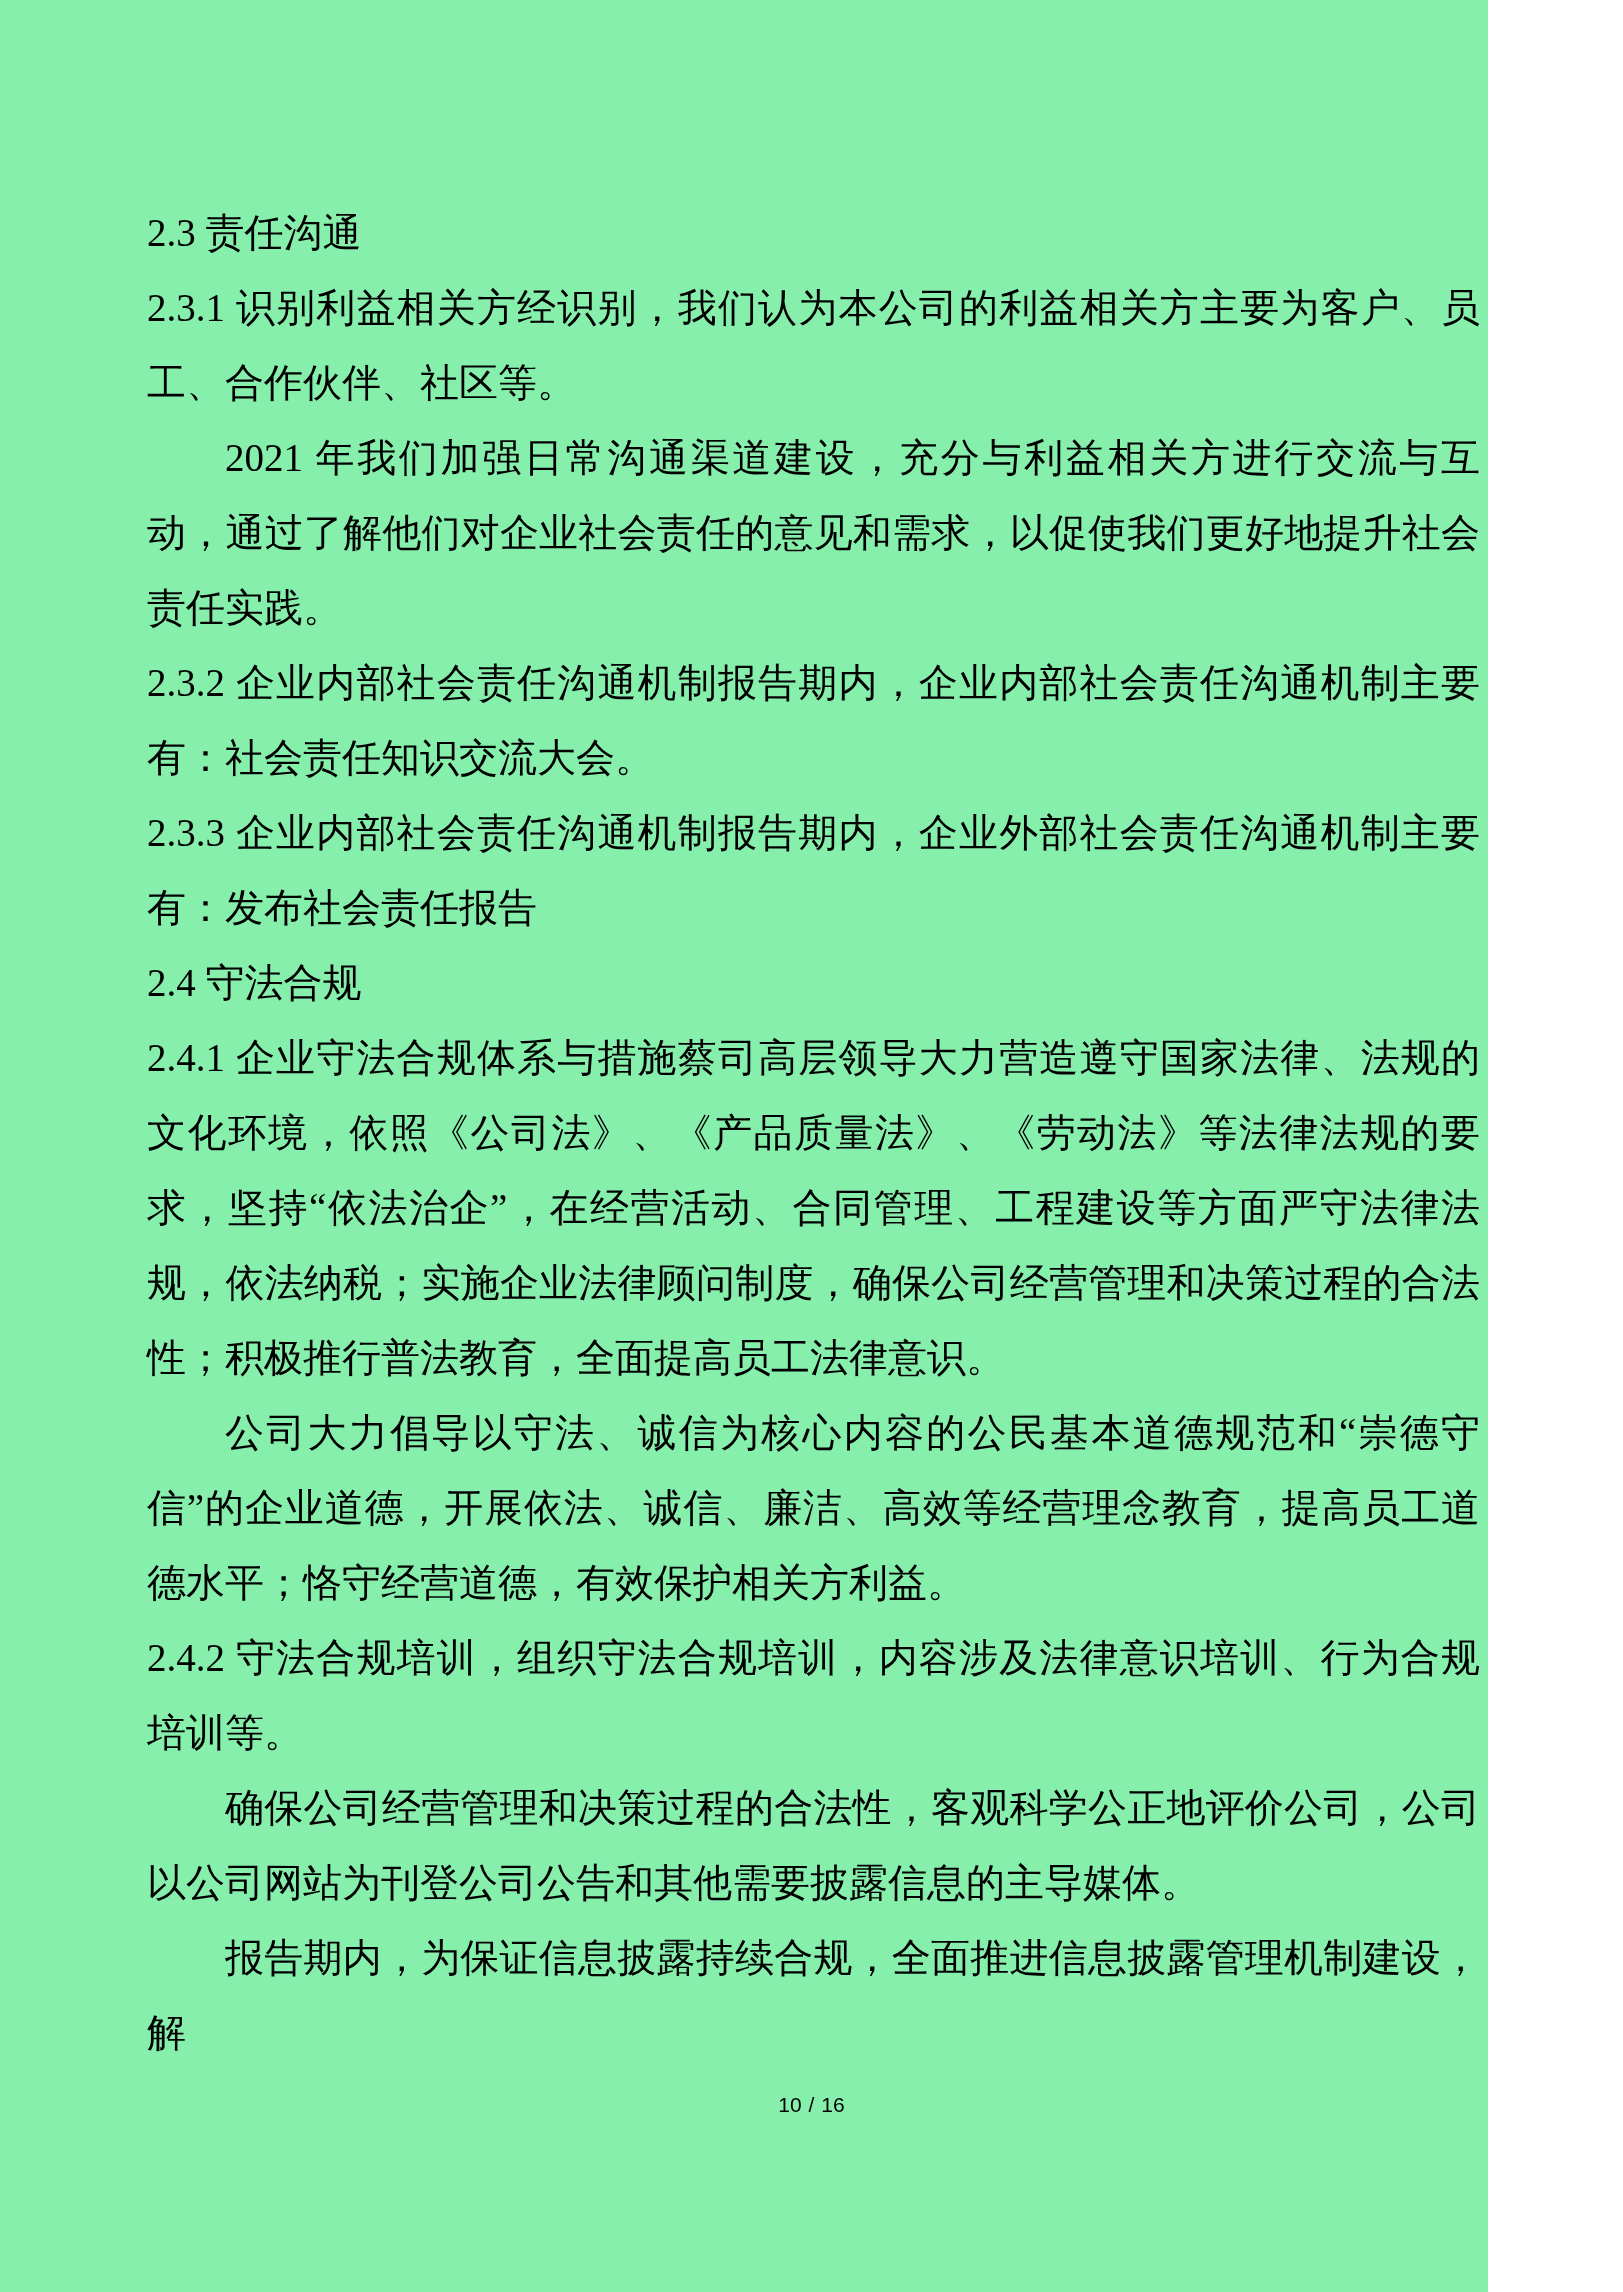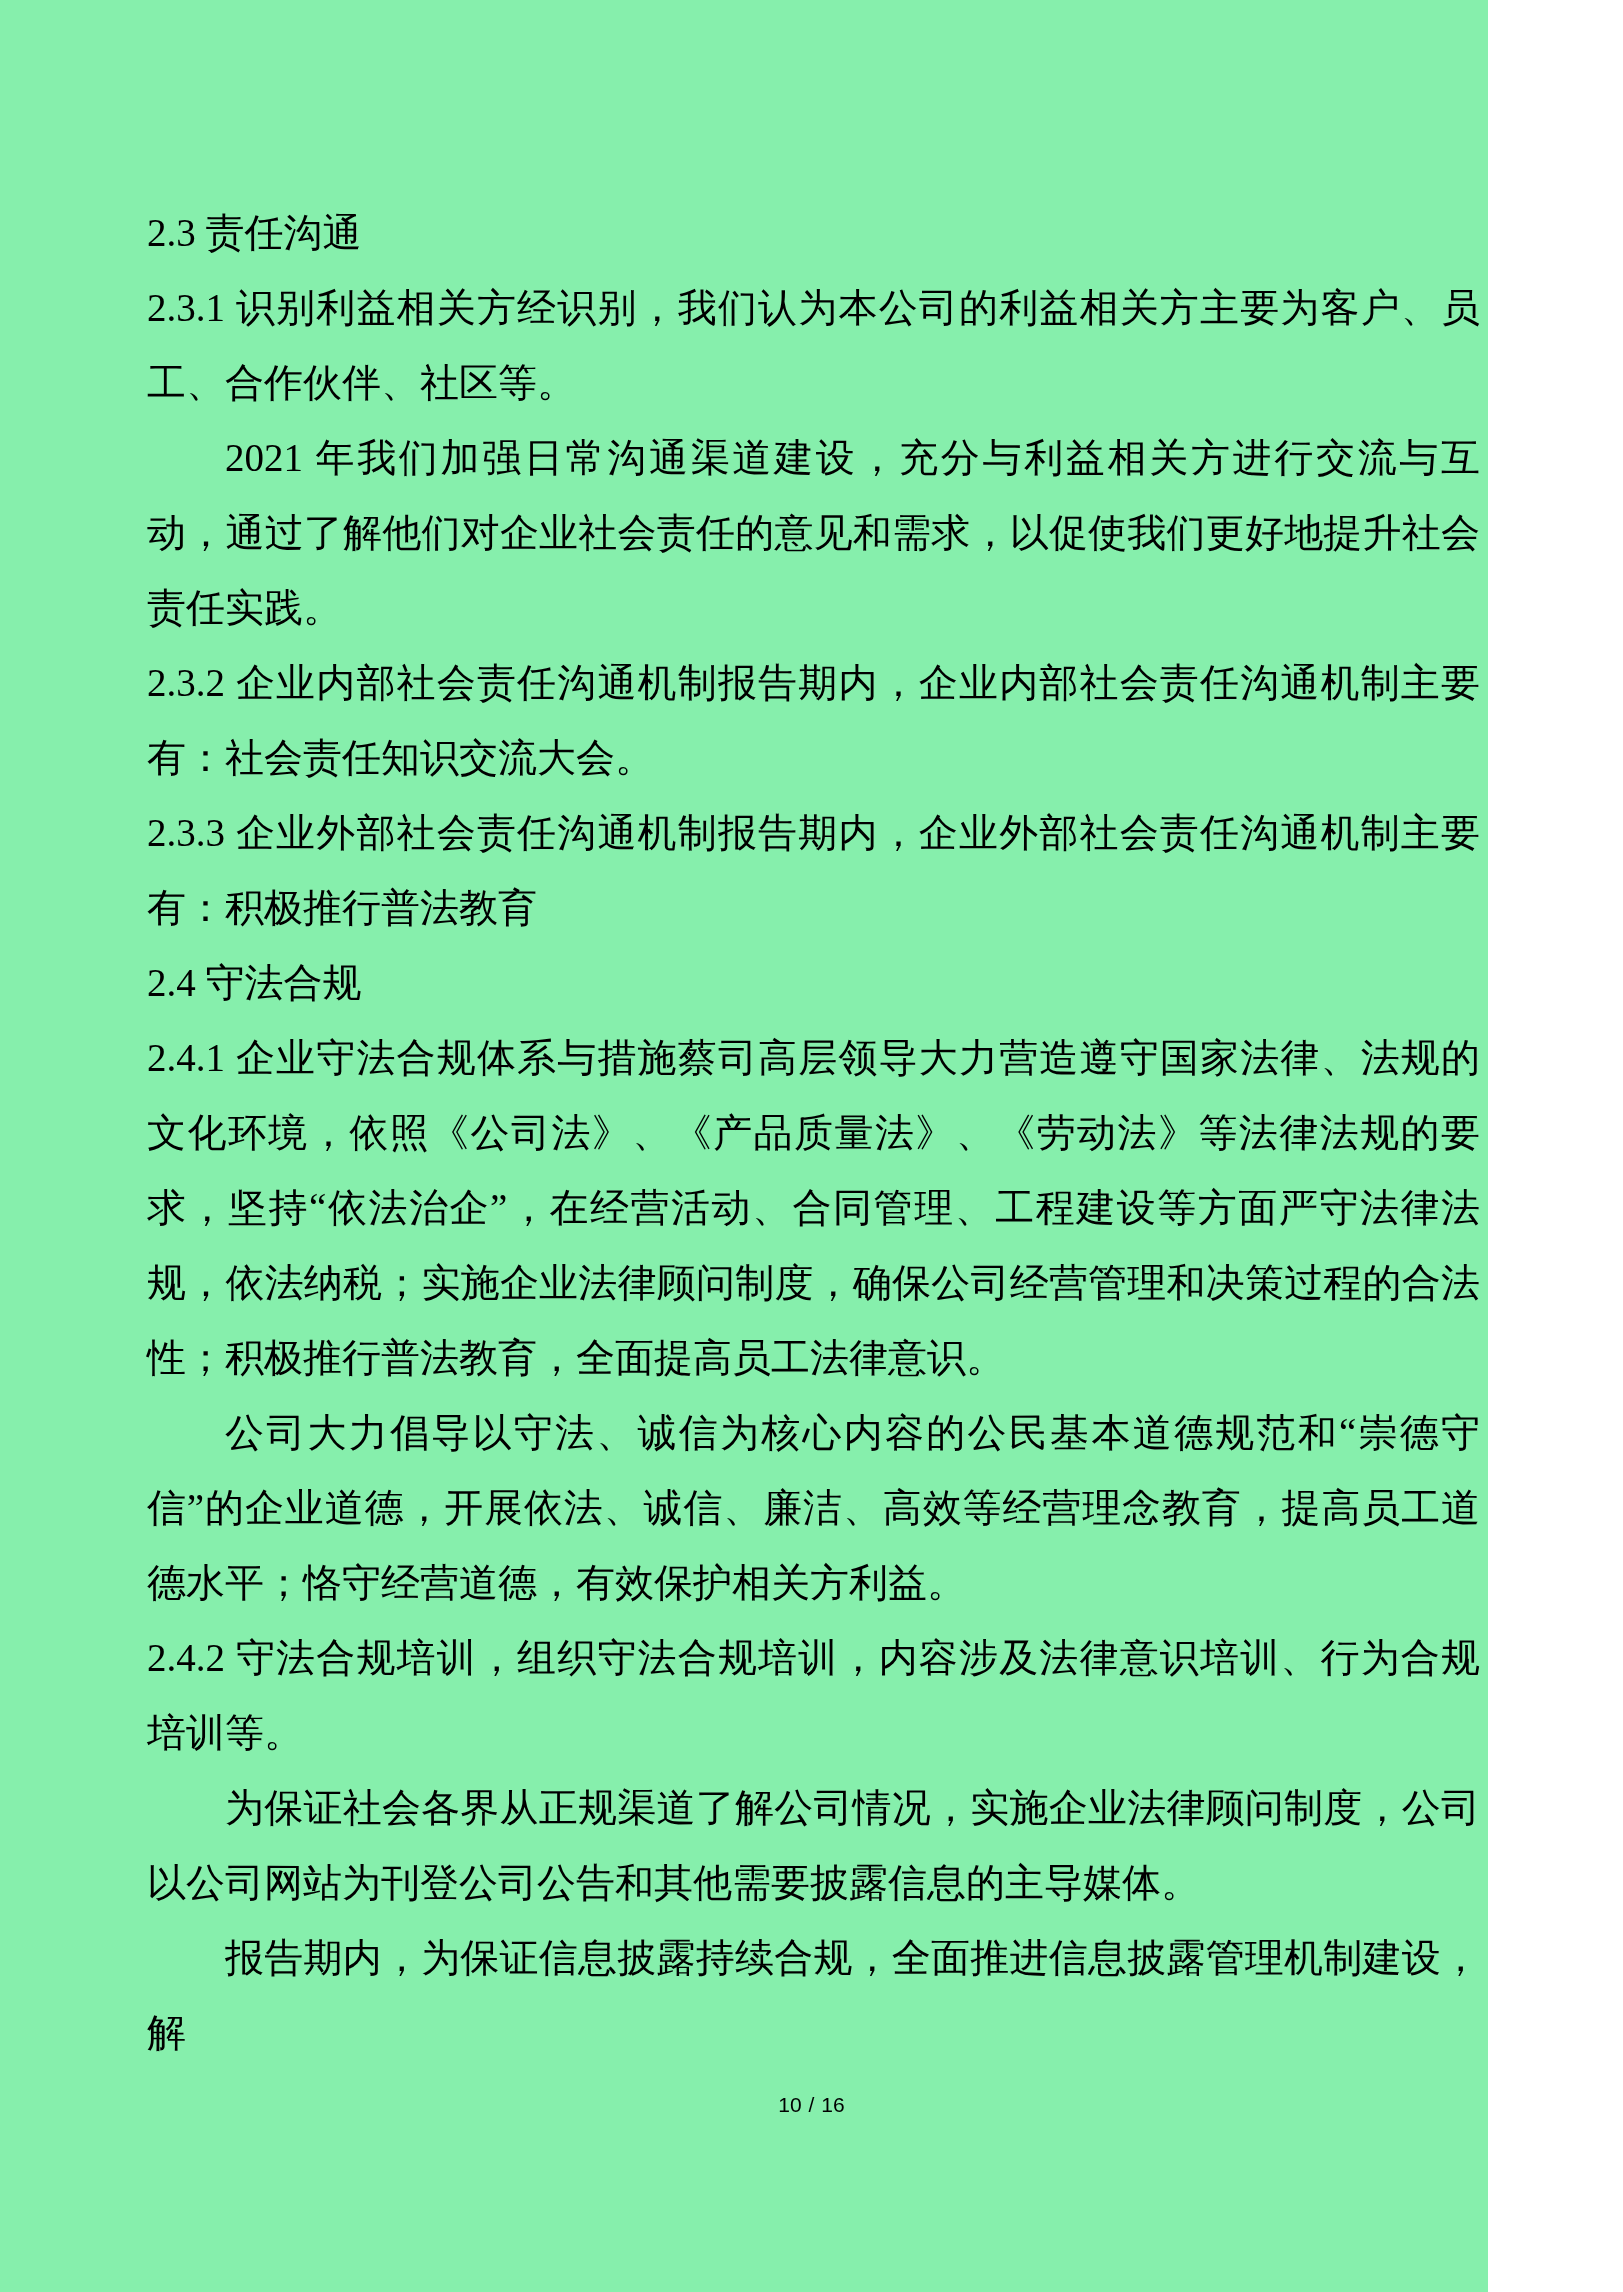--- a/index.html
+++ b/index.html
@@ -60,26 +60,26 @@
 <body>
 
 <div class="page">
 
   <div class="content">
 
   <p class="doc-par heading">2.3 责任沟通</p>
       <p class="doc-par">2.3.1 识别利益相关方经识别，我们认为本公司的利益相关方主要为客户、员工、合作伙伴、社区等。</p>
       <p class="doc-par indent">2021 年我们加强日常沟通渠道建设，充分与利益相关方进行交流与互动，通过了解他们对企业社会责任的意见和需求，以促使我们更好地提升社会责任实践。</p>
       <p class="doc-par">2.3.2 企业内部社会责任沟通机制报告期内，企业内部社会责任沟通机制主要有：社会责任知识交流大会。</p>
-      <p class="doc-par">2.3.3 企业外部社会责任沟通机制报告期内，企业外部社会责任沟通机制主要有：积极推行普法教育</p>
+      <p class="doc-par">2.3.3 企业内部社会责任沟通机制报告期内，企业外部社会责任沟通机制主要有：发布社会责任报告</p>
       <p class="doc-par heading">2.4 守法合规</p>
       <p class="doc-par">2.4.1 企业守法合规体系与措施蔡司高层领导大力营造遵守国家法律、法规的文化环境，依照《公司法》、《产品质量法》、《劳动法》等法律法规的要求，坚持“依法治企”，在经营活动、合同管理、工程建设等方面严守法律法规，依法纳税；实施企业法律顾问制度，确保公司经营管理和决策过程的合法性；积极推行普法教育，全面提高员工法律意识。</p>
       <p class="doc-par indent">公司大力倡导以守法、诚信为核心内容的公民基本道德规范和“崇德守信”的企业道德，开展依法、诚信、廉洁、高效等经营理念教育，提高员工道德水平；恪守经营道德，有效保护相关方利益。</p>
       <p class="doc-par">2.4.2 守法合规培训，组织守法合规培训，内容涉及法律意识培训、行为合规培训等。</p>
-      <p class="doc-par indent">为保证社会各界从正规渠道了解公司情况，实施企业法律顾问制度，公司以公司网站为刊登公司公告和其他需要披露信息的主导媒体。</p>
+      <p class="doc-par indent">确保公司经营管理和决策过程的合法性，客观科学公正地评价公司，公司以公司网站为刊登公司公告和其他需要披露信息的主导媒体。</p>
       <p class="doc-par indent">报告期内，为保证信息披露持续合规，全面推进信息披露管理机制建设，解</p>
     </div>
 
   <div class="footer">
     <span class="current">10</span>
     <span class="sep">/</span>
     <span class="total">16</span>
   </div>
 
 </div>

